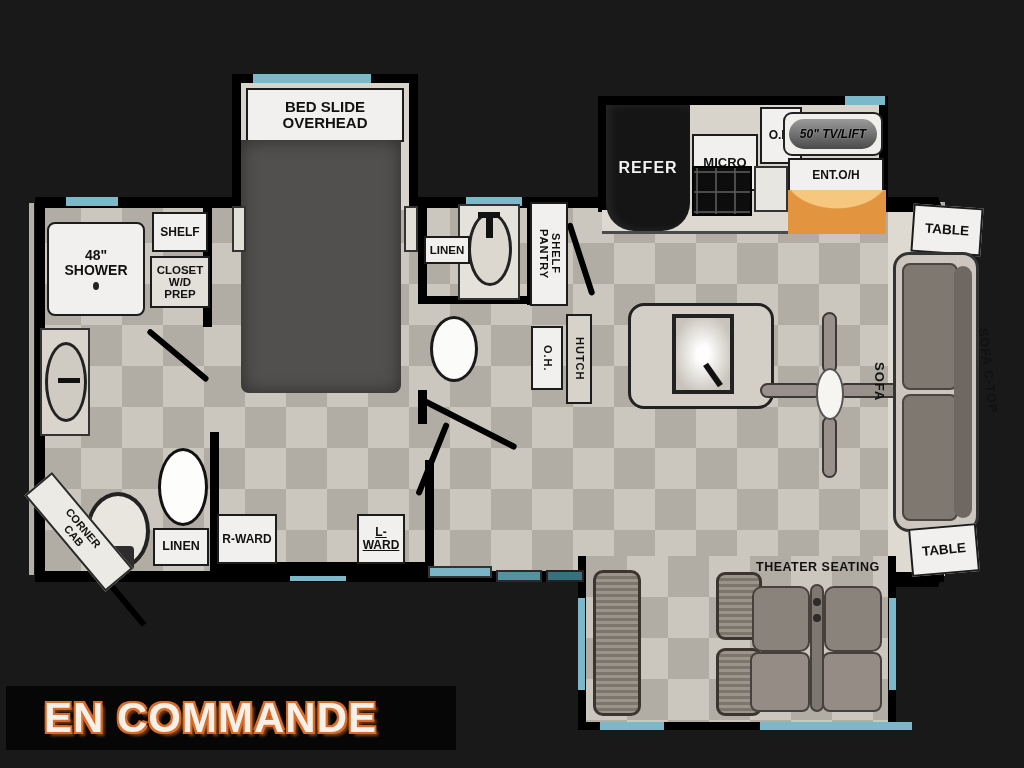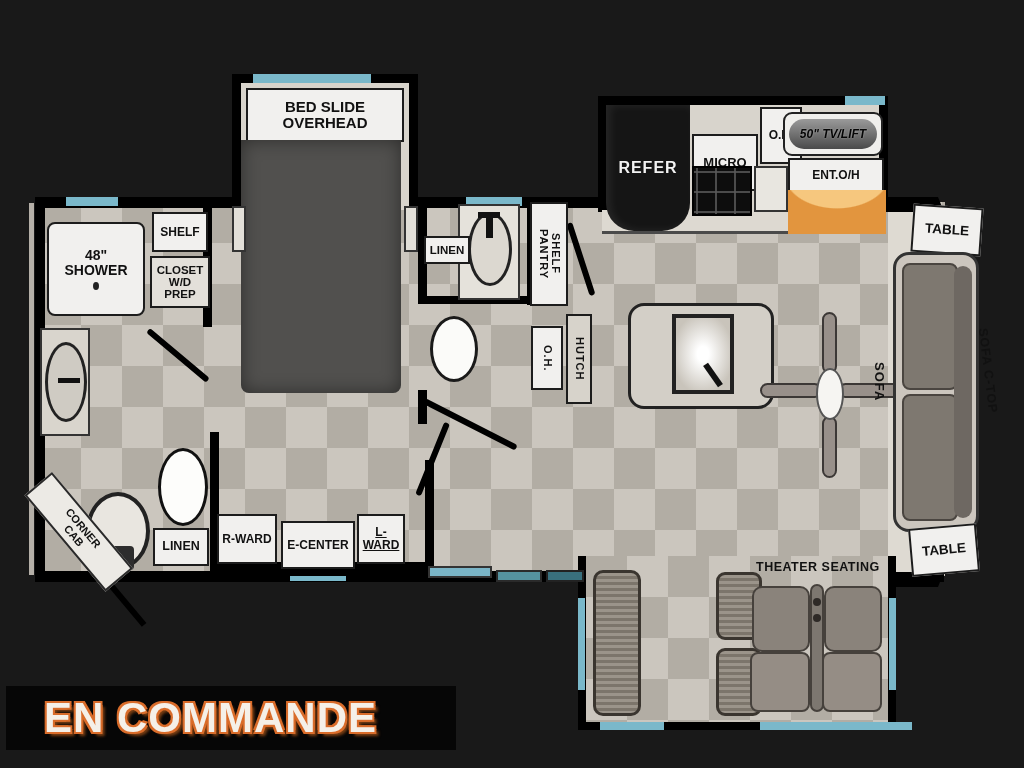--- a/index.html
+++ b/index.html
@@ -212,21 +212,20 @@
   <div class="door" style="left:572px;top:222px;width:76px;transform:rotate(72deg);"></div>
 
   <div class="abs lbl" id="bed-slide-label">
     <div>BED SLIDE</div>
     <div>OVERHEAD</div>
   </div>
   <div class="abs" id="bed-dark"></div>
   <div class="abs" id="nstand-l"></div>
   <div class="abs" id="nstand-r"></div>
   <div class="abs lbl" id="rward">R-WARD</div>
-  <div class="abs lbl" id="ecenter">E-CENTER</div>
   <div class="abs lbl" id="lward">L-WARD</div>
 
   <div class="abs lbl" id="shower">
     <div>48"</div>
     <div>SHOWER</div>
     <div class="drain"></div>
   </div>
   <div class="abs lbl" id="shelf">SHELF</div>
   <div class="abs lbl" id="closet">
     <div>CLOSET</div>

